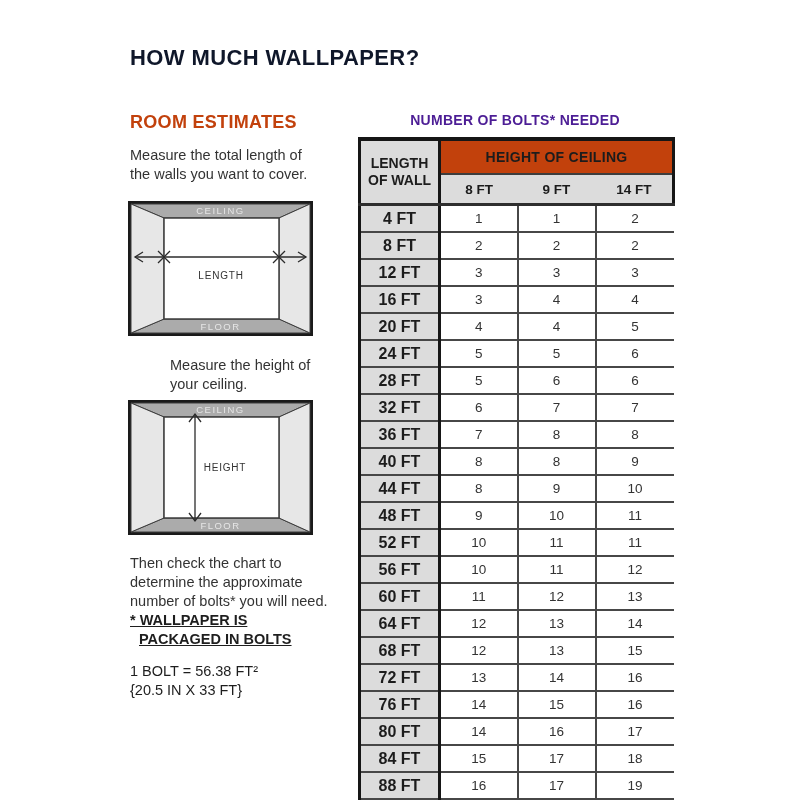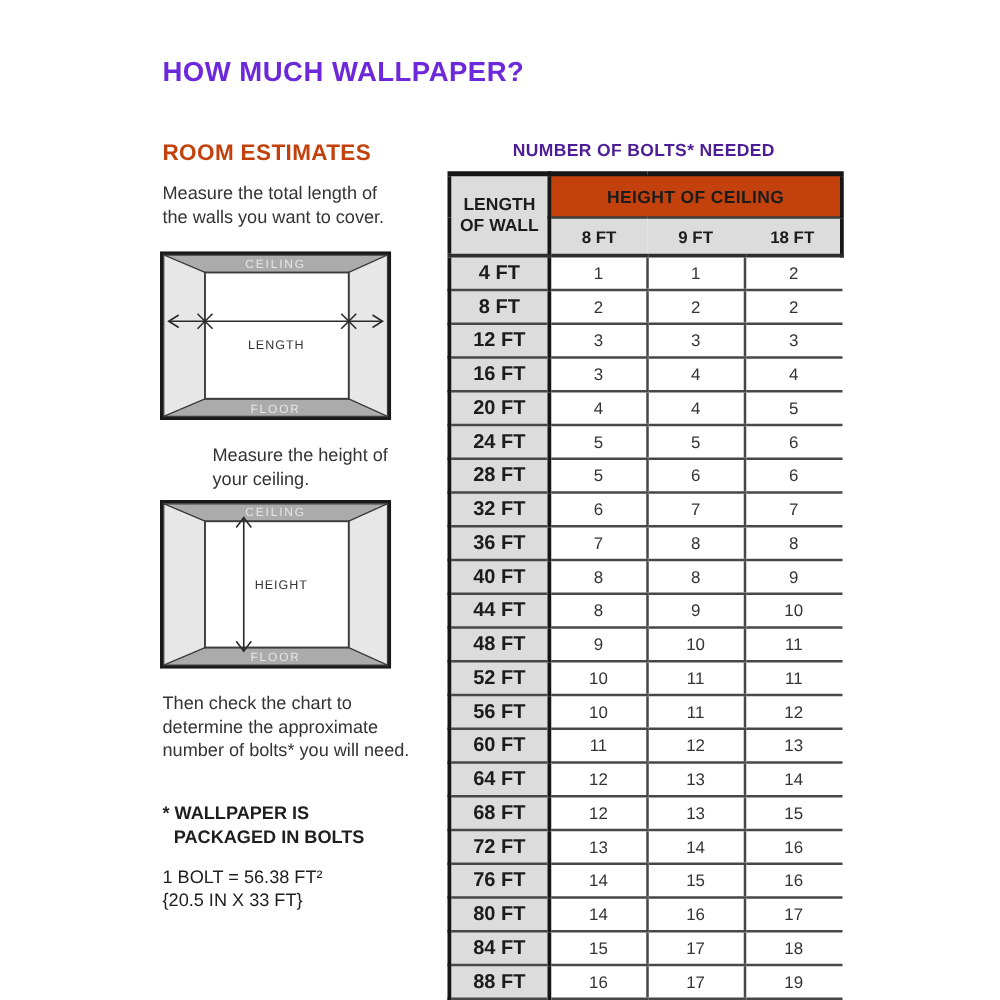--- a/index.html
+++ b/index.html
@@ -12,21 +12,21 @@
     color: #2b2b2b;
     overflow: hidden;
   }
   .page-title {
     position: absolute;
     left: 130px;
     top: 30px;
     font-size: 22px;
     font-weight: bold;
     letter-spacing: 0.4px;
-    color: #6d28d9;
+    color: #0f172a;
   }
   
   .left-col {
     position: absolute;
     left: 130px;
     top: 112px;
     width: 230px;
   }
   .section-title {
     font-size: 18px;
@@ -40,25 +40,25 @@
     line-height: 19px;
     color: #333333;
     white-space: pre-line;
   }
   .room-svg { display: block; margin-left: -2px; }
   .svg1 { margin-top: 17px; }
   .step2 { margin-top: 20px; margin-left: 40px; }
   .svg2 { margin-top: 6px; }
   .step3 { margin-top: 19px; }
   .bolts-note {
-    margin-top: 31px;
     font-size: 14.5px;
     line-height: 19px;
     font-weight: bold;
     color: #1e1e1e;
+    text-decoration: underline;
   }
   .bolts-note .indent { padding-left: 9px; }
   .bolt-size {
     margin-top: 13px;
     font-size: 14.5px;
     line-height: 19px;
     font-weight: normal;
     color: #1e1e1e;
   }
   svg text { font-family: "Liberation Sans", sans-serif; }
@@ -216,21 +216,21 @@
     </colgroup>
     <thead>
       <tr>
         <th class="corner" rowspan="2">LENGTH
 OF WALL</th>
         <th class="group" colspan="3">HEIGHT OF CEILING</th>
       </tr>
       <tr>
           <th class="col-ft">8 FT</th>
           <th class="col-ft">9 FT</th>
-          <th class="col-ft last">18 FT</th>
+          <th class="col-ft last">14 FT</th>
         </tr>
     </thead>
     <tbody>
         <tr>
           <th class="row-label">4 FT</th>
           <td class="val">1</td>
           <td class="val">1</td>
           <td class="val">2</td>
         </tr>
         <tr>

